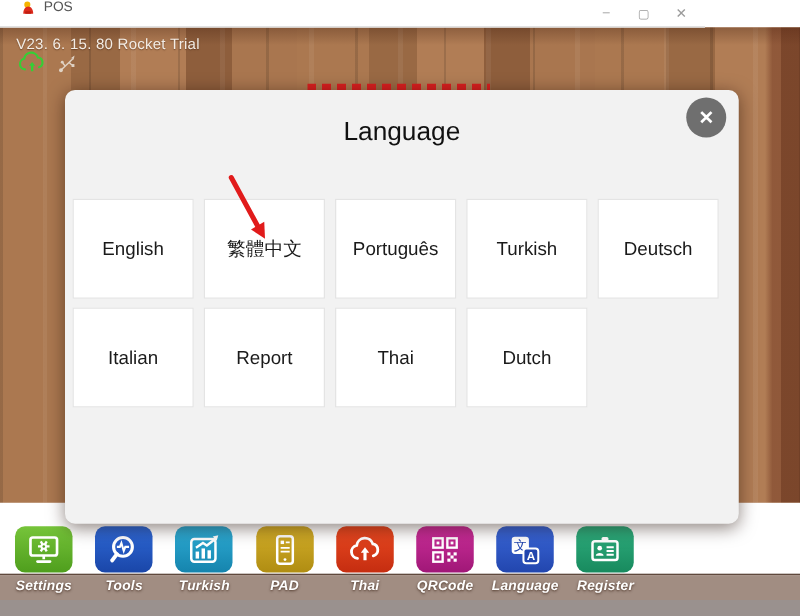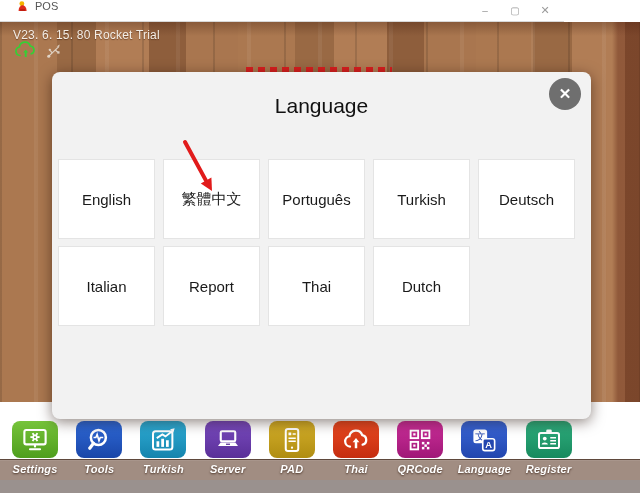--- a/index.html
+++ b/index.html
@@ -178,30 +178,20 @@
               <rect x="6.8" y="13" width="2.2" height="4.5" fill="#fff"></rect>
               <rect x="10.6" y="11" width="2.2" height="6.5" fill="#fff"></rect>
               <rect x="14.4" y="12.2" width="2.2" height="5.3" fill="#fff"></rect>
               <path d="M7 10.5l4.5-3 2.5 1.6 5.5-4.3" fill="none" stroke="#fff" stroke-width="1.5"></path>
               <polygon points="21.3,2.6 17.7,3.3 20.3,6.1" fill="#fff"></polygon>
             </svg>
           </div>
     <div class="tool-label">Turkish</div>
   </div>
         <div class="tool-item">
-    <div class="tool-icon" style="background: linear-gradient(rgb(122, 76, 192), rgb(90, 47, 152));">
-            <svg viewBox="0 0 24 24">
-              <rect x="6.2" y="5" width="11.6" height="8" rx="1" fill="none" stroke="#fff" stroke-width="1.7"></rect>
-              <path d="M4 16.8h16l-2.1-2.9H6.1z" fill="#fff"></path>
-              <rect x="10.4" y="14.9" width="3.2" height="1" fill="#5a2f98"></rect>
-            </svg>
-          </div>
-    <div class="tool-label">Server</div>
-  </div>
-        <div class="tool-item">
     <div class="tool-icon" style="background: linear-gradient(rgb(212, 175, 42), rgb(176, 141, 18));">
             <svg viewBox="0 0 24 24">
               <rect x="7" y="3.2" width="10" height="17.6" rx="1.8" fill="none" stroke="#fff" stroke-width="1.6"></rect>
               <rect x="9.2" y="6" width="2.2" height="2.2" fill="#fff"></rect>
               <path d="M12.5 7.1h2.5M9.2 10.6h5.8M9.2 13h5.8" stroke="#fff" stroke-width="1.2"></path>
               <circle cx="12" cy="18.1" r="0.9" fill="#fff"></circle>
             </svg>
           </div>
     <div class="tool-label">PAD</div>
   </div>

